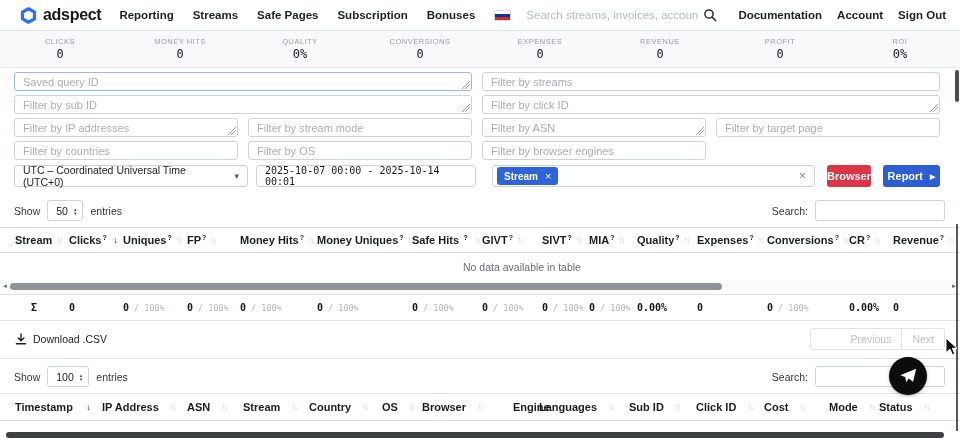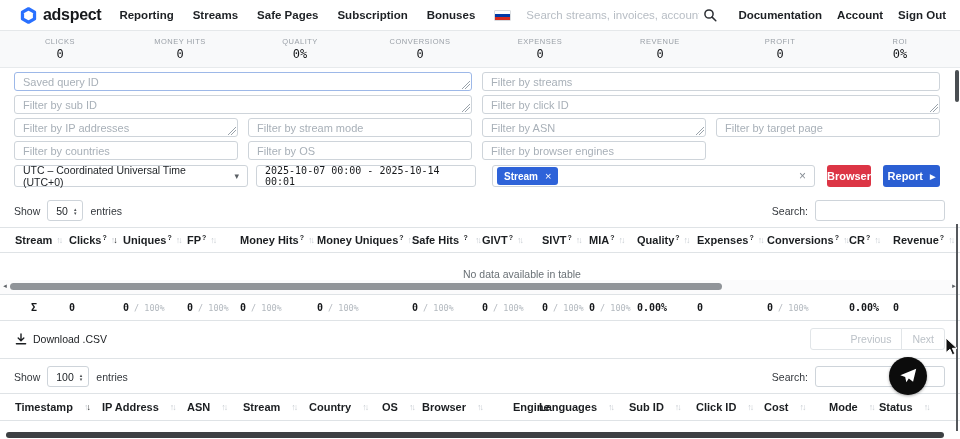--- a/index.html
+++ b/index.html
@@ -68,21 +68,21 @@
   
   .thead{display:flex;align-items:center;border-top:1px solid #dfe3e6;border-bottom:1px solid #dfe3e6;
          height:26px;padding-left:15px;}
   .th{display:flex;align-items:center;cursor:pointer;}
   .th-label{font-size:11px;font-weight:700;color:#1b1e21;white-space:nowrap;}
   sup.help{font-size:7px;font-weight:700;color:#1b1e21;position:relative;top:-3px;margin-left:1px;}
   .sort{display:inline-flex;margin-left:4px;font-size:9px;color:#c9ced3;letter-spacing:-2px;padding-right:2px;}
   .sort .active{color:#1b1e21;}
   .t2 .sort{margin-left:11px;}
 
-  .empty-row{height:27px;display:flex;align-items:flex-end;justify-content:center;
+  .empty-row{height:27px;display:flex;align-items:center;justify-content:center;
              font-size:10.5px;color:#697075;padding-left:84px;}
 
   .hscroll{height:14px;position:relative;background:#fbfbfc;}
   .hs-arrow{position:absolute;top:3px;font-size:6px;color:#5a5f64;}
   .hs-left{left:2px;}
   .hs-right{right:3px;}
   .hs-thumb{position:absolute;left:10px;top:3px;width:712px;height:7px;border-radius:4px;background:#909499;cursor:grab;}
 
   .sum-row{display:flex;align-items:center;border-top:1px solid #dfe3e6;border-bottom:1px solid #dfe3e6;
            height:27px;padding-left:15px;font-family:"DejaVu Sans Mono",monospace;}

